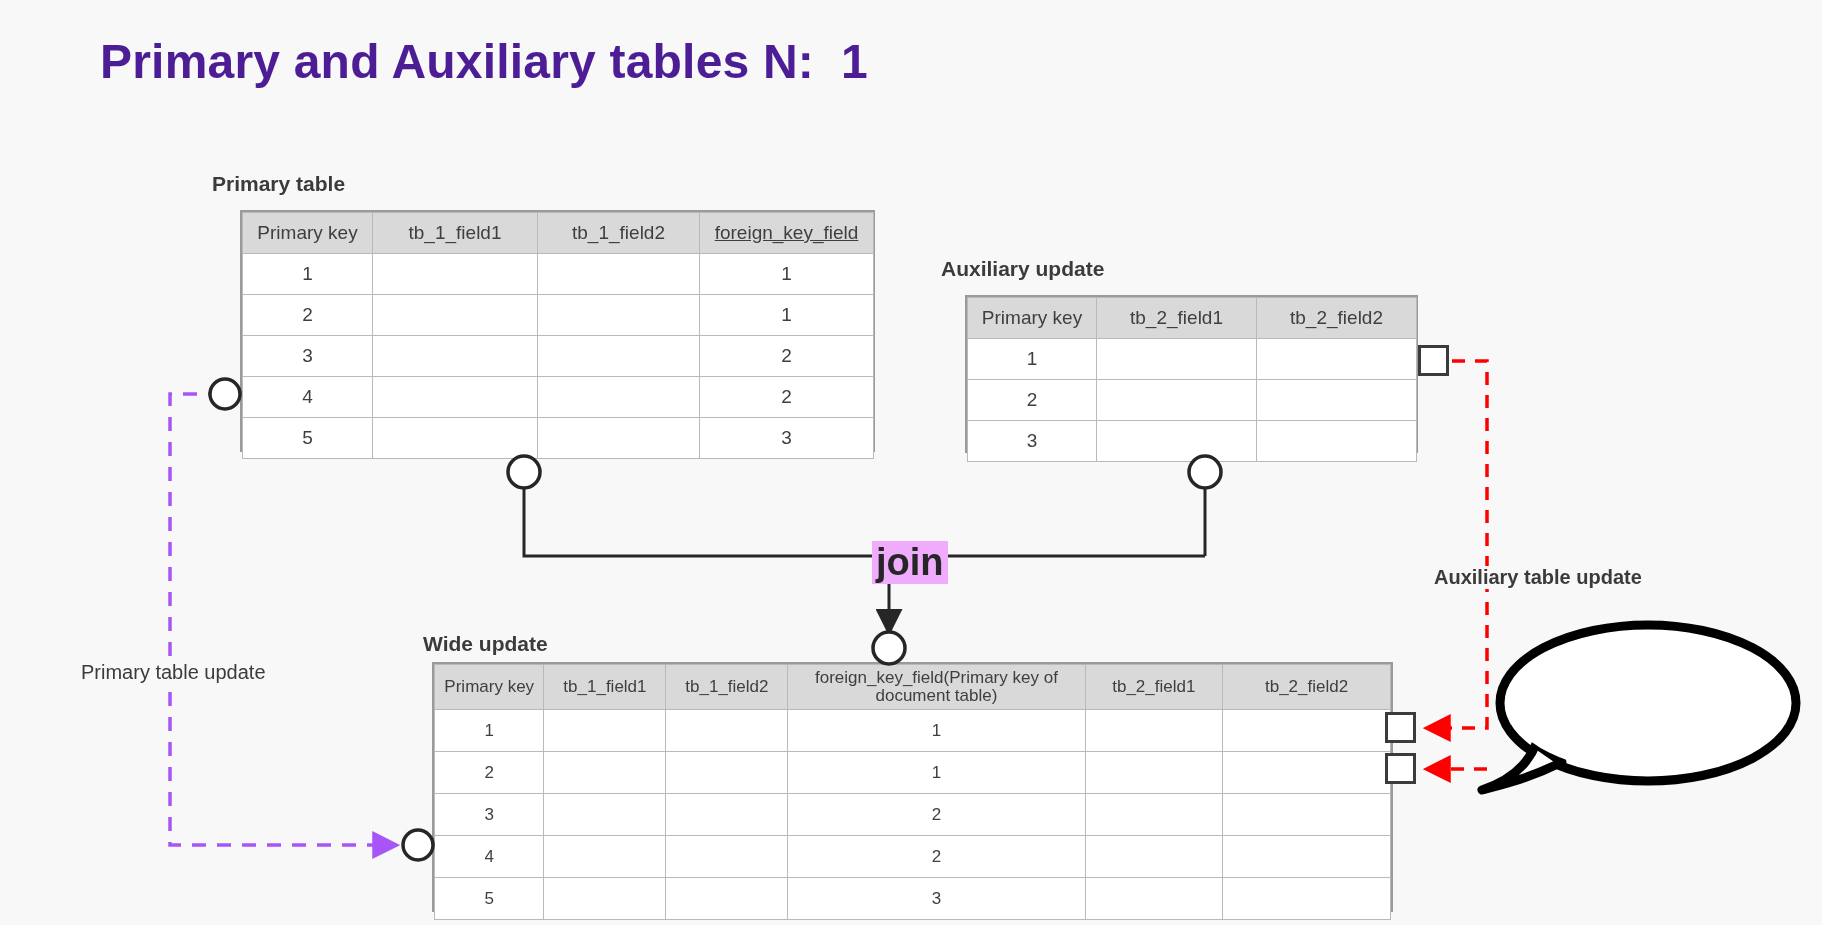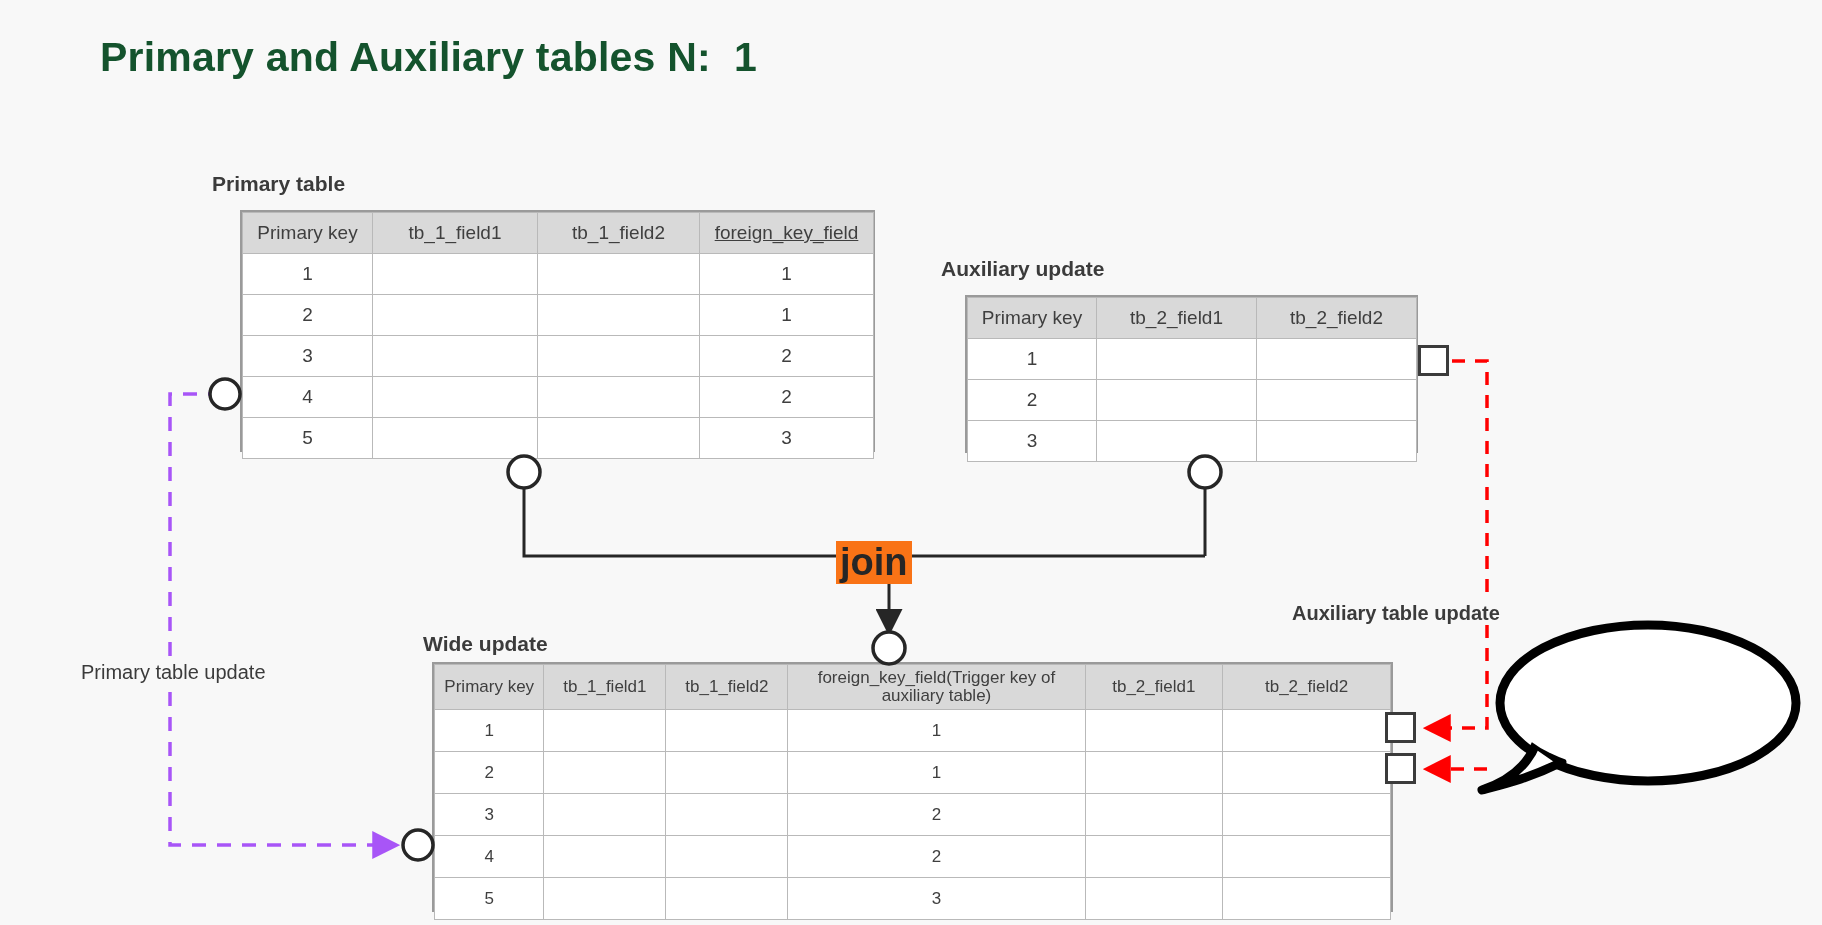--- a/index.html
+++ b/index.html
@@ -9,21 +9,21 @@
     font-family:"Liberation Sans", sans-serif;
     color:#3b3b3b;
     position:relative;
     overflow:hidden;
   }
   #stage{position:absolute;left:0;top:0;width:1822px;height:925px;}
 
   
   .page-title{
     position:absolute;left:100px;top:34px;
-    font-size:41px;font-weight:bold;color:#14532d;
+    font-size:48px;font-weight:bold;color:#4c1d95;
     letter-spacing:.2px;white-space:pre;
   }
 
   
   .caption{
     position:absolute;font-size:21px;font-weight:bold;color:#3b3b3b;white-space:nowrap;
   }
 
   
   .tbl{position:absolute;border-collapse:collapse;table-layout:fixed;background:#fff;}
@@ -45,21 +45,21 @@
 
   
   svg.overlay{position:absolute;left:0;top:0;width:1822px;height:925px;overflow:visible;}
 
   
   .lbl{
     position:absolute;white-space:nowrap;background:#f8f8f8;
     font-size:20px;color:#3b3b3b;padding:0 3px;
   }
   .lbl.bold{font-weight:bold;}
-  .lbl.joinlbl{font-size:38px;font-weight:bold;color:#262626;background:#f97316;padding:0 4px;}
+  .lbl.joinlbl{font-size:38px;font-weight:bold;color:#262626;background:#f0abfc;padding:0 4px;margin-left:36px;}
 
   
   .callout-text{
     position:absolute;
     width:250px;text-align:center;
     font-size:26px;font-weight:bold;line-height:1.16;color:#3b3b3b;
   }
   
   .sq{position:absolute;box-sizing:border-box;background:#fff;border:3px solid #3b3b3b;}
 </style>
@@ -167,21 +167,21 @@
           <col style="width:117px">
           <col style="width:285px">
           <col style="width:132px">
           <col style="width:161px">
         </colgroup>
       <thead>
           <tr>
             <th style="height: 44px;">Primary key</th>
             <th style="height: 44px;">tb_1_field1</th>
             <th style="height: 44px;">tb_1_field2</th>
-            <th style="height: 44px;">foreign_key_field(Trigger key of auxiliary table)</th>
+            <th style="height: 44px;">foreign_key_field(Primary key of document table)</th>
             <th style="height: 44px;">tb_2_field1</th>
             <th style="height: 44px;">tb_2_field2</th>
           </tr>
         </thead>
       <tbody>
           <tr>
             <td style="height: 41px;">1</td>
             <td style="height: 41px;"></td>
             <td style="height: 41px;"></td>
             <td style="height: 41px;">1</td>
@@ -260,16 +260,16 @@
       <ellipse cx="1648" cy="703" rx="148" ry="78" fill="#ffffff" stroke="#000000" stroke-width="9"></ellipse>
       <path d="M1562,762 C1530,778 1505,784 1482,790 C1512,780 1528,764 1536,744 z" fill="#ffffff" stroke="#000000" stroke-width="9" stroke-linejoin="round"></path>
       <ellipse cx="1648" cy="703" rx="140" ry="70" fill="#ffffff" stroke="none"></ellipse>
     </g>
   </svg>
 
   <div class="lbl joinlbl" style="left:836px;top:541px;">join</div>
 
   <div class="lbl" style="left:78px;top:661px;">Primary table update</div>
 
-  <div class="lbl bold" style="left:1289px;top:566px;margin-top:36px;">Auxiliary table update</div>
+  <div class="lbl bold" style="left:1431px;top:566px;">Auxiliary table update</div>
 
 
 </div>
 
 </body></html>

